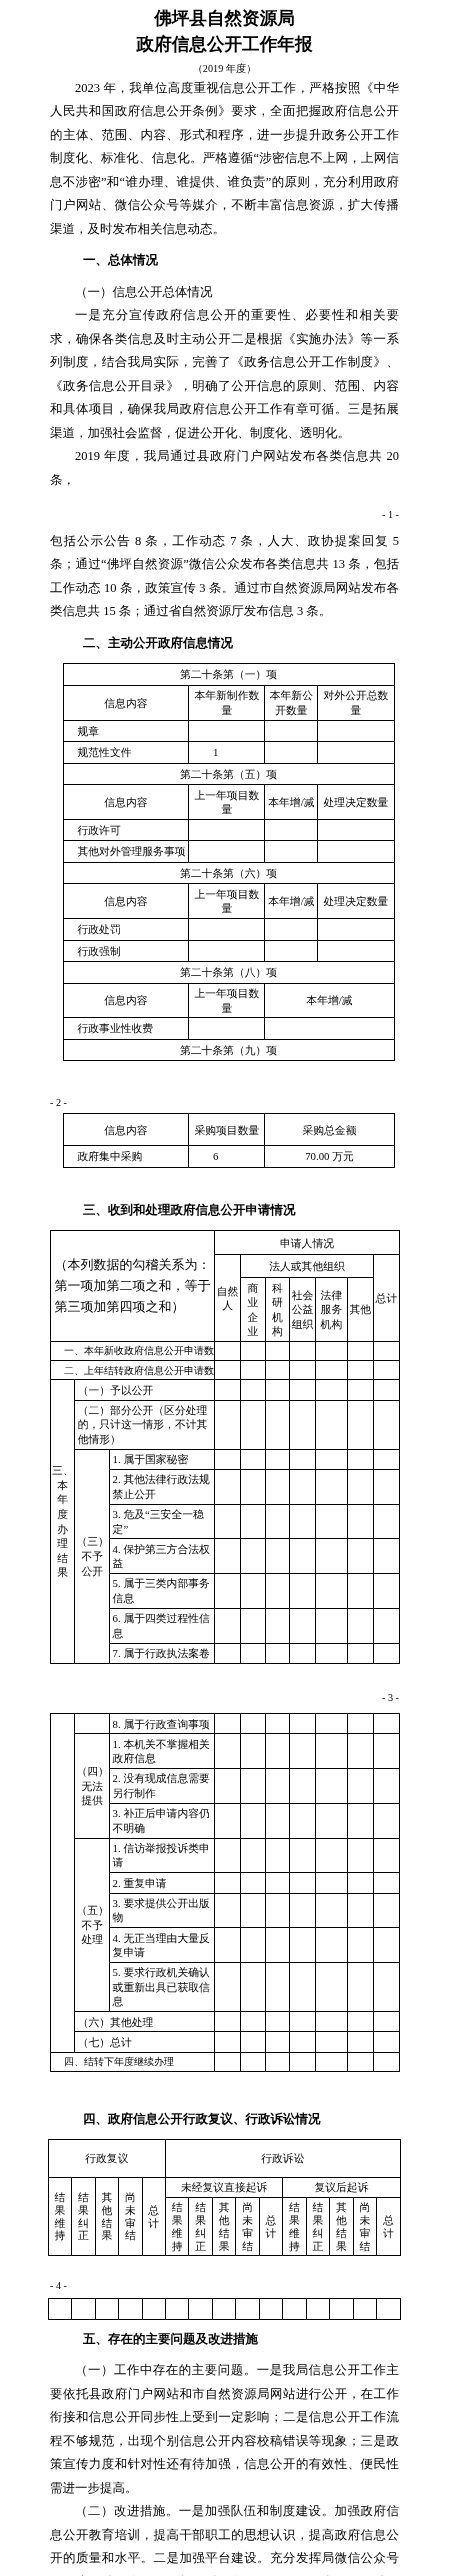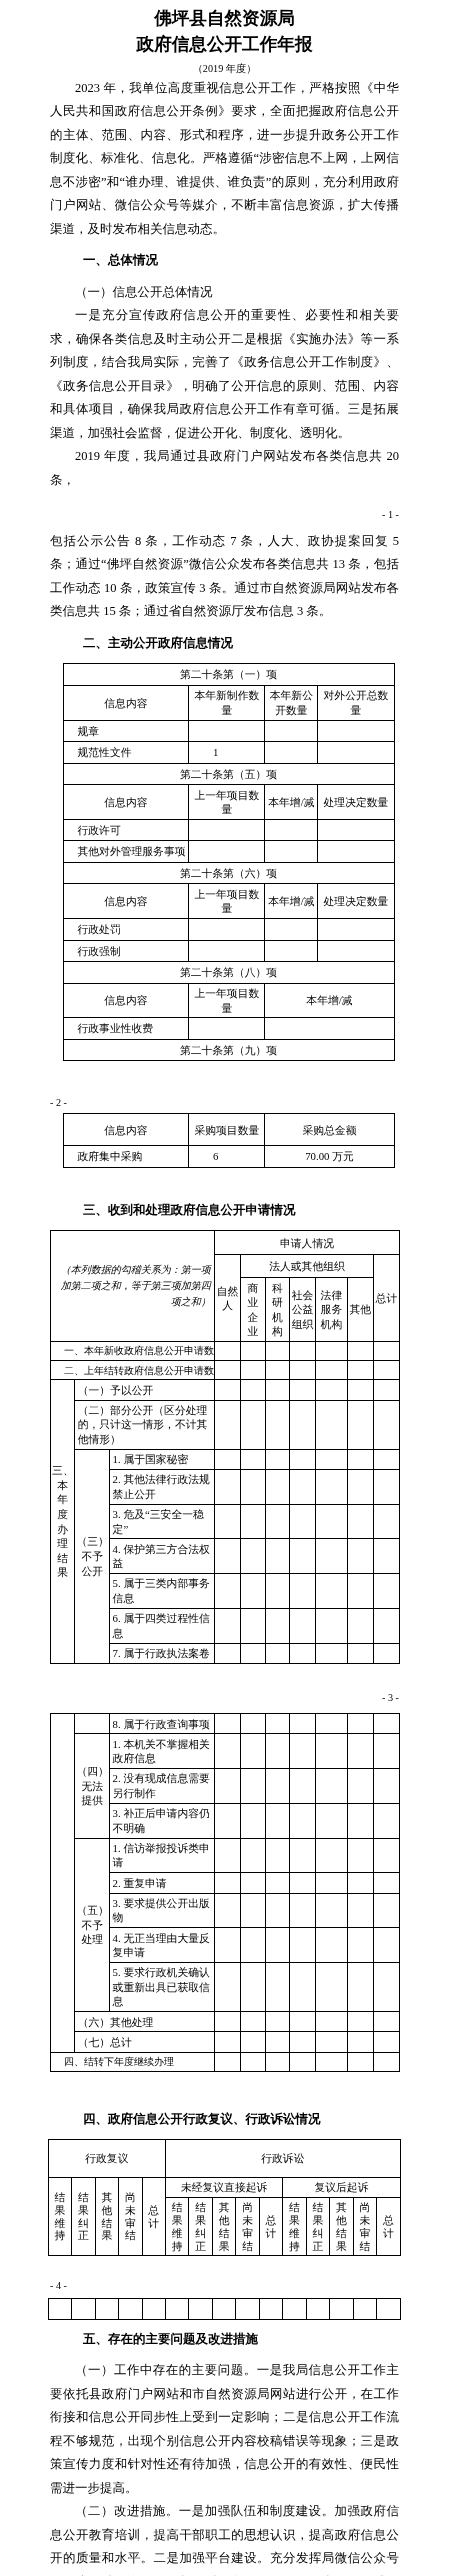--- a/index.html
+++ b/index.html
@@ -26,21 +26,21 @@
   td{border:1.1px solid #000;font-size:10.8px;line-height:1.35;padding:2.3px 1.7px;
      word-break:break-all;vertical-align:middle;}
   .c{text-align:center;}
   .t1{width:332px;margin:3.4px 0 0 12.5px;}
   .t1 tr{height:21.5px;}
   .t1 .hrow{height:32px;}
   .t1 .lab{text-align:left;padding-left:14px;}
   .t1 .num{text-align:left;padding-left:2.2em;}
   .t2{width:350px;margin:5.7px 0 0 0;}
   .t2 tr{height:19px;}
-  .t2 .note{font-size:10px;text-align:right;line-height:1.6;padding:2.3px 3.4px;font-style:italic;}
+  .t2 .note{font-size:13px;text-align:left;line-height:1.6;padding:2.3px 3.4px;}
   .t2 .vh{text-align:center;padding:2.3px 1.1px;}
   .t2 .lab{text-align:left;padding-left:2.3px;}
   .t2 .rowlab{text-align:left;padding-left:13px;font-size:10px;white-space:nowrap;overflow:hidden;}
   .t3{width:353px;margin:5.7px 0 0 -2.3px;}
   .t3 td{text-align:center;}
   .t3 .vh{height:52px;line-height:1.2;padding:2.3px 1.1px;}
   .t3 .top{height:38px;}
   .t3 .mid{height:19px;}
   .t3b tr{height:20.4px;}
 </style>

